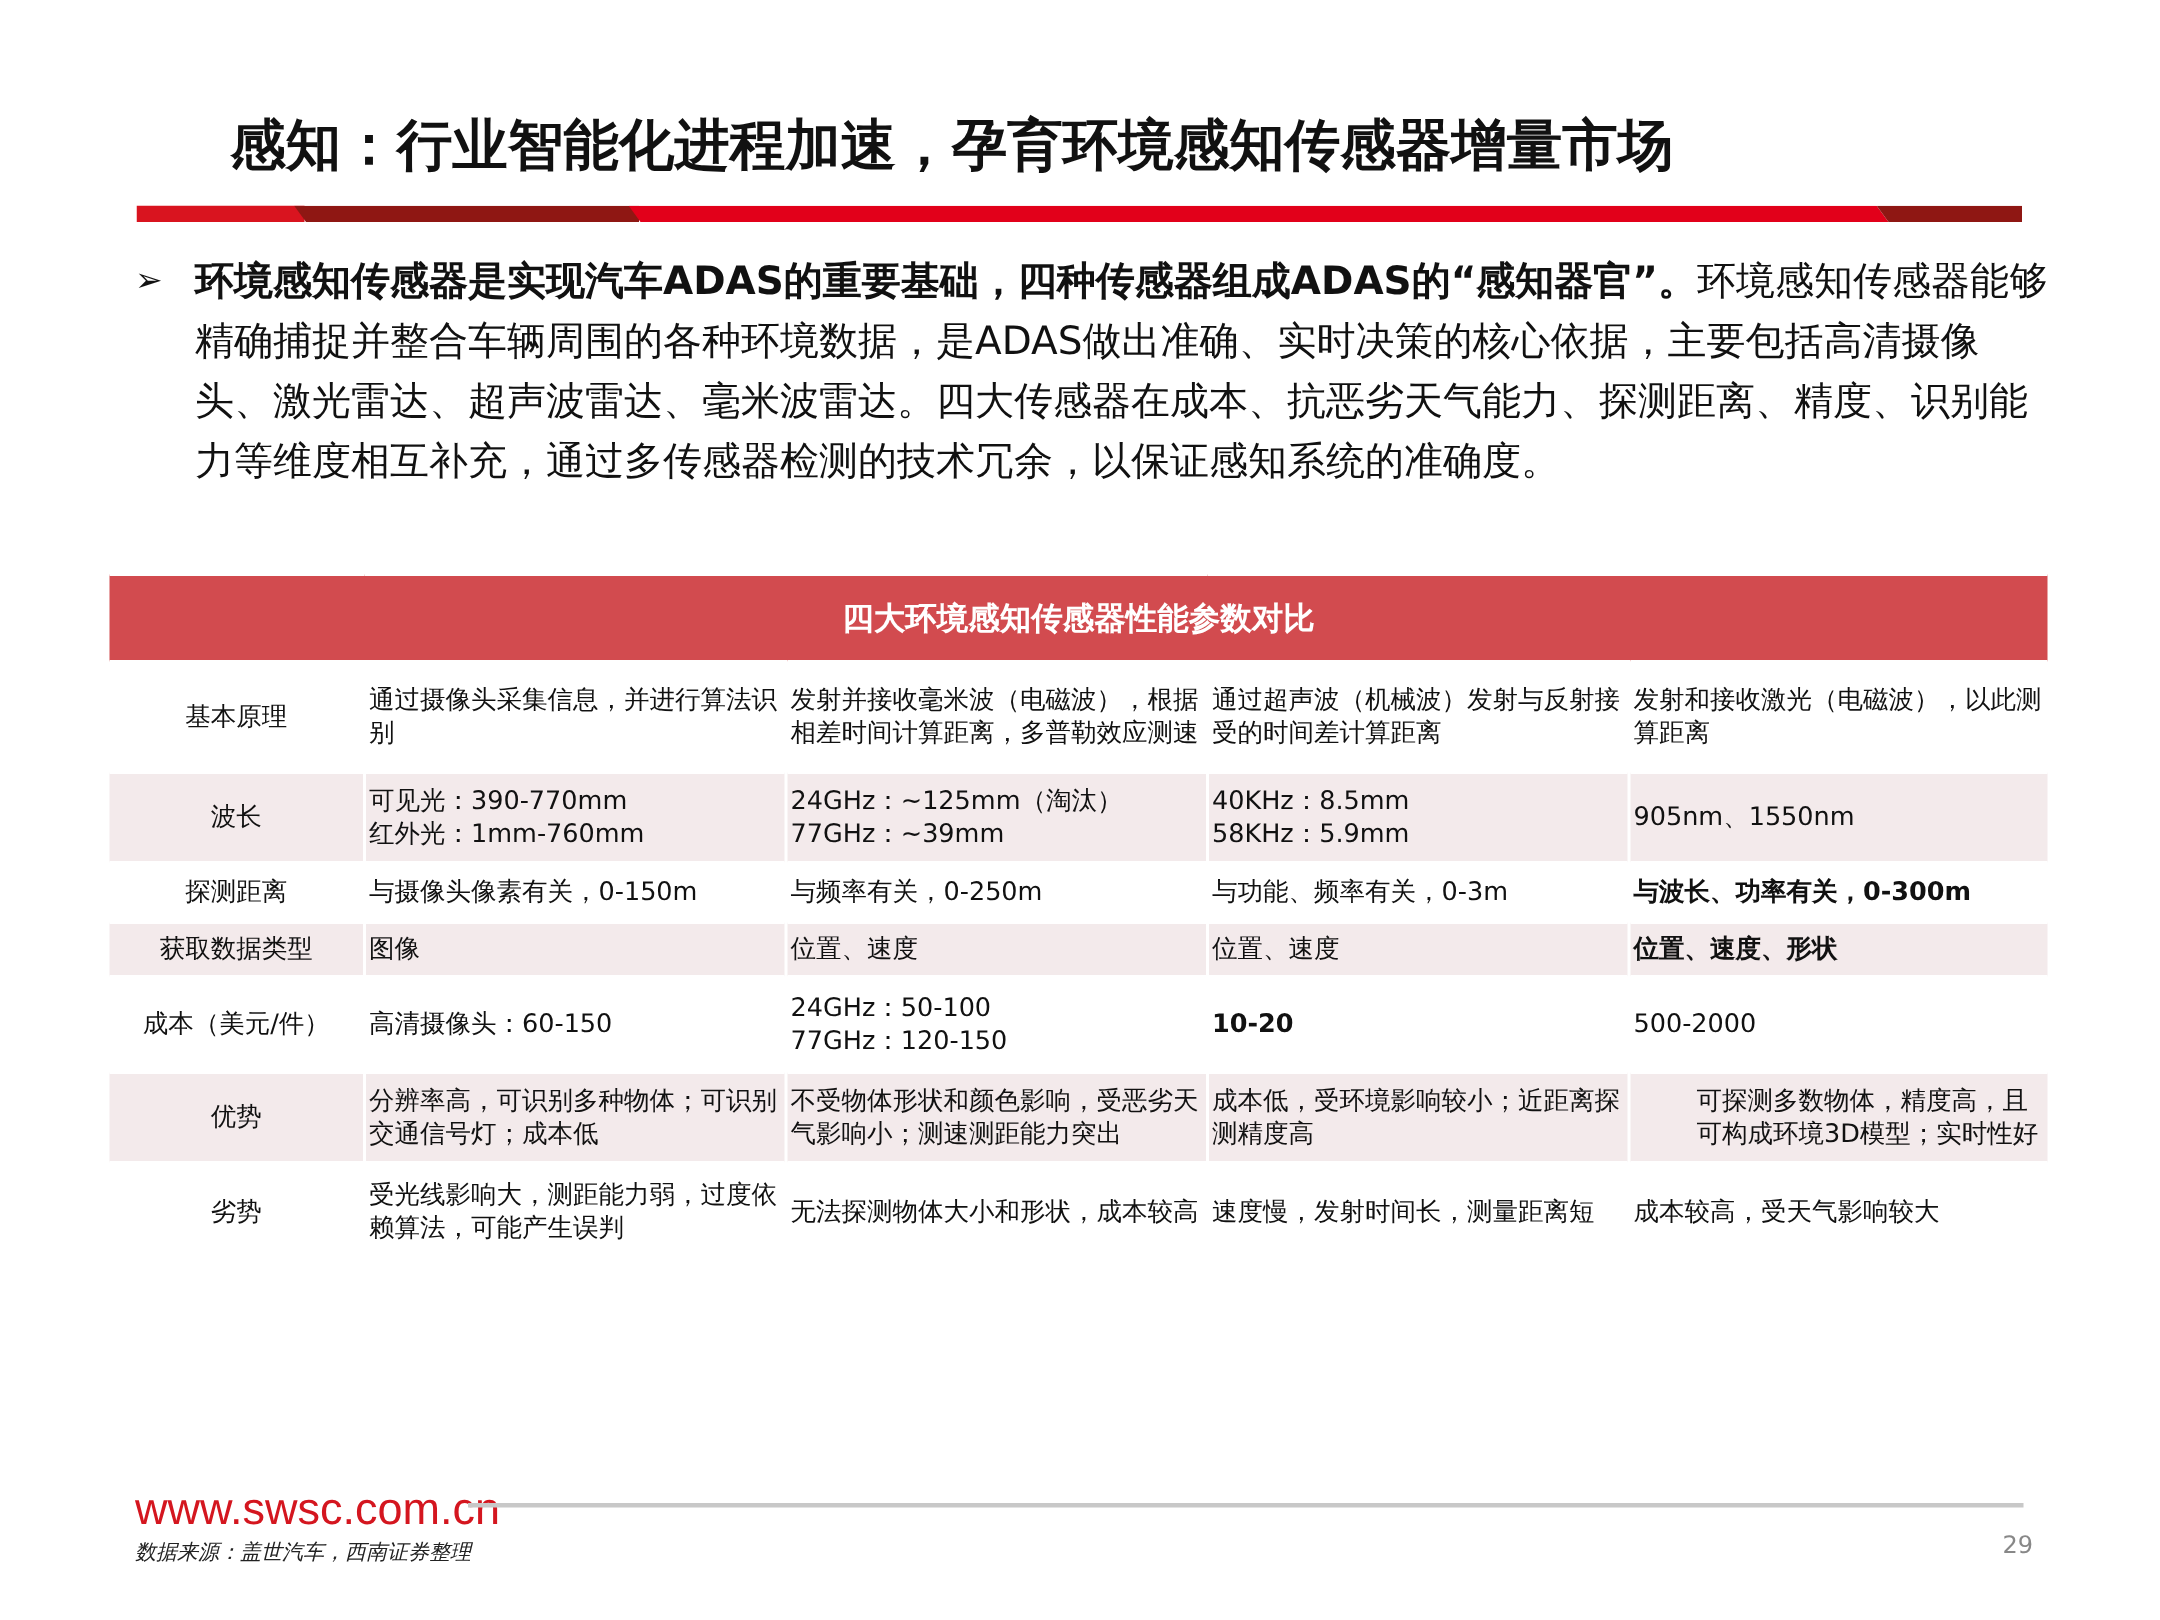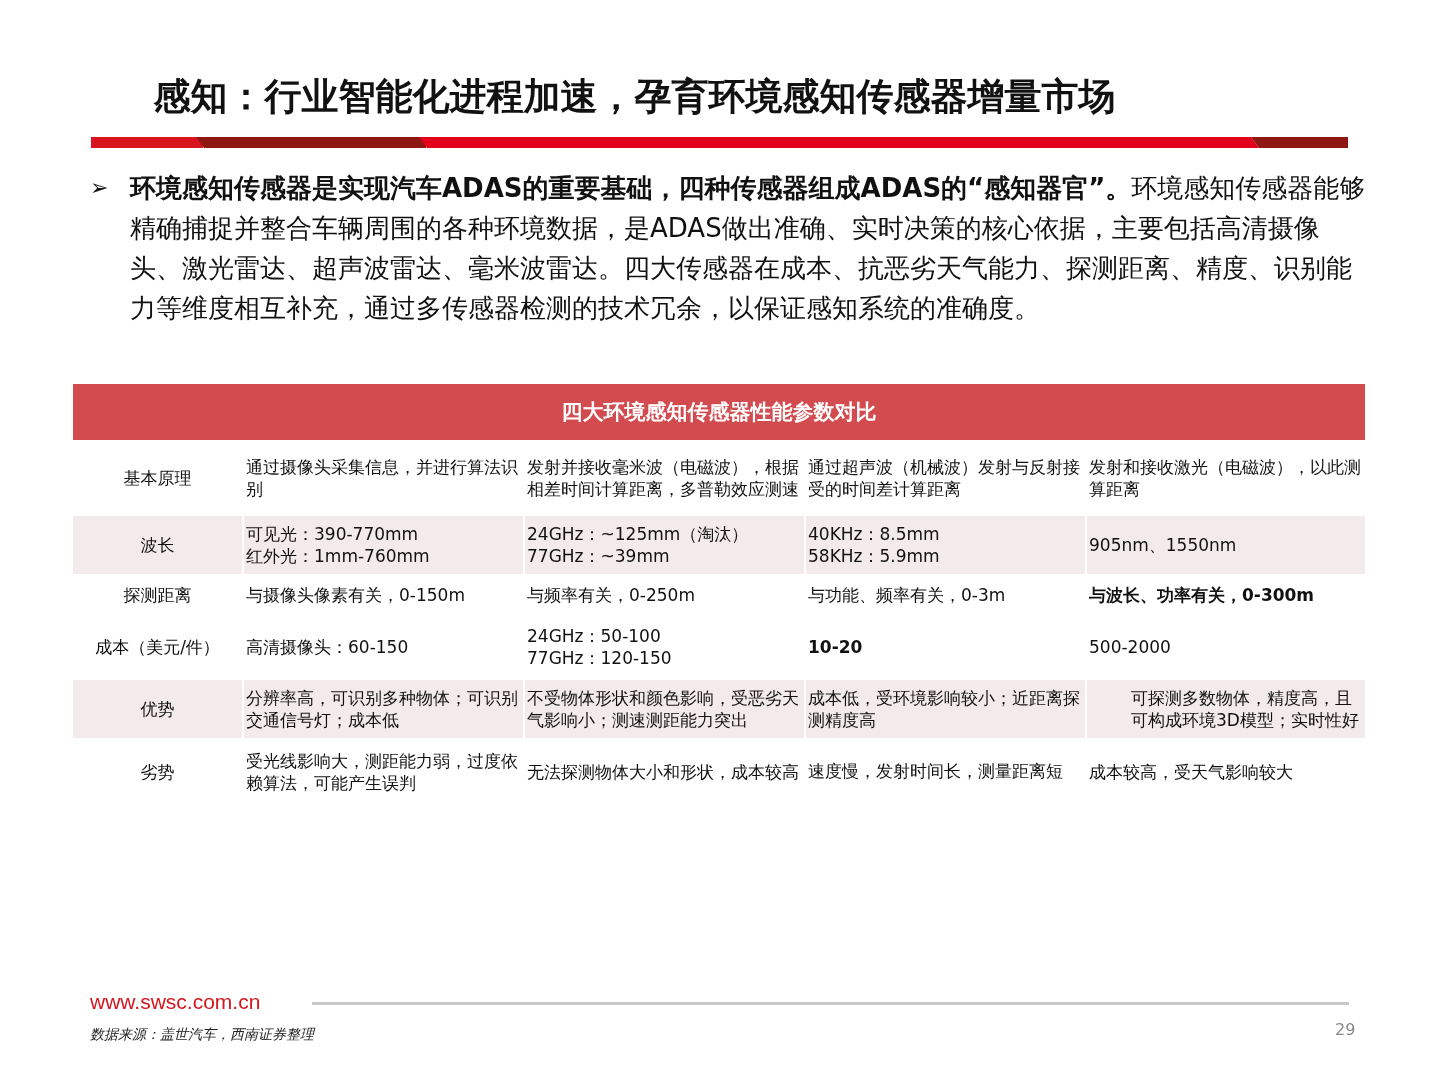--- a/index.html
+++ b/index.html
@@ -26,21 +26,21 @@
   }
   table.cmp td { padding:0 2px; vertical-align:middle; line-height:22px; border-left:2px solid #fff; border-top:2px solid #fff; }
   table.cmp td:first-child { border-left:none; }
   .t-title td { background:#d24b4f; color:#fff; font-weight:bold; font-size:21px; text-align:center; height:56px; }
   .t-head td { background:#e6c6c8; font-weight:bold; text-align:center; height:56px; font-size:17px; }
   tr.odd td { background:#ffffff; }
   tr.even td { background:#f3eaeb; }
   td.rowhead { text-align:center; }
   .bold { font-weight:bold; }
 
-  .footer-url { position:absolute; left:90px; top:990px; font-size:21px; color:#d4161f; font-family:"Liberation Sans",sans-serif; }
+  .footer-url { position:absolute; left:90px; top:990px; font-size:30px; color:#d4161f; font-family:"Liberation Sans",sans-serif; }
   .footer-line { position:absolute; left:312px; top:1002px; width:1037px; height:3px; background:#c8c8c8; }
   .source { position:absolute; left:90px; top:1026px; font-size:14px; font-style:italic; color:#222; font-family:"DejaVu Serif",serif; }
   .page-num { position:absolute; left:1335px; top:1020px; font-size:16px; color:#888; }
 </style>
 </head>
 <body>
 
 <div class="title">感知：行业智能化进程加速，孕育环境感知传感器增量市场</div>
 
 <div class="redbar">
@@ -84,40 +84,47 @@
 58KHz：5.9mm</td>
         <td style="white-space: pre-line;">905nm、1550nm</td>
       </tr>
       <tr class="odd">
         <td class="rowhead" style="height: 38px;">探测距离</td>
         <td style="white-space: pre-line;">与摄像头像素有关，0-150m</td>
         <td style="white-space: pre-line;">与频率有关，0-250m</td>
         <td style="white-space: pre-line;">与功能、频率有关，0-3m</td>
         <td class="bold" style="white-space: pre-line;">与波长、功率有关，0-300m</td>
       </tr>
+      <tr class="even">
+        <td class="rowhead" style="height: 34px;">获取数据类型</td>
+        <td style="white-space: pre-line;">图像</td>
+        <td style="white-space: pre-line;">位置、速度</td>
+        <td style="white-space: pre-line;">位置、速度</td>
+        <td class="bold" style="white-space: pre-line;">位置、速度、形状</td>
+      </tr>
       <tr class="odd">
         <td class="rowhead" style="height: 62px;">成本（美元/件）</td>
         <td style="white-space: pre-line;">高清摄像头：60-150</td>
         <td style="white-space: pre-line;">24GHz：50-100
 77GHz：120-150</td>
         <td class="bold" style="white-space: pre-line;">10-20</td>
         <td style="white-space: pre-line;">500-2000</td>
       </tr>
       <tr class="even">
         <td class="rowhead" style="height: 58px;">优势</td>
         <td style="white-space: pre-line;">分辨率高，可识别多种物体；可识别交通信号灯；成本低</td>
         <td style="white-space: pre-line;">不受物体形状和颜色影响，受恶劣天气影响小；测速测距能力突出</td>
         <td style="white-space: pre-line;">成本低，受环境影响较小；近距离探测精度高</td>
         <td style="white-space: pre-line; padding-left: 44px;">可探测多数物体，精度高，且可构成环境3D模型；实时性好</td>
       </tr>
       <tr class="odd">
         <td class="rowhead" style="height: 64px;">劣势</td>
         <td style="white-space: pre-line;">受光线影响大，测距能力弱，过度依赖算法，可能产生误判</td>
         <td style="white-space: pre-line;">无法探测物体大小和形状，成本较高</td>
-        <td style="white-space: pre-line; font-family: Liberation Serif, serif;">速度慢，发射时间长，测量距离短</td>
+        <td style="white-space: pre-line;">速度慢，发射时间长，测量距离短</td>
         <td style="white-space: pre-line;">成本较高，受天气影响较大</td>
       </tr>
     </tbody>
 </table>
 
 <div class="footer-url">www.swsc.com.cn</div>
 <div class="footer-line"></div>
 <div class="source">数据来源：盖世汽车，西南证券整理</div>
 <div class="page-num">29</div>
 

